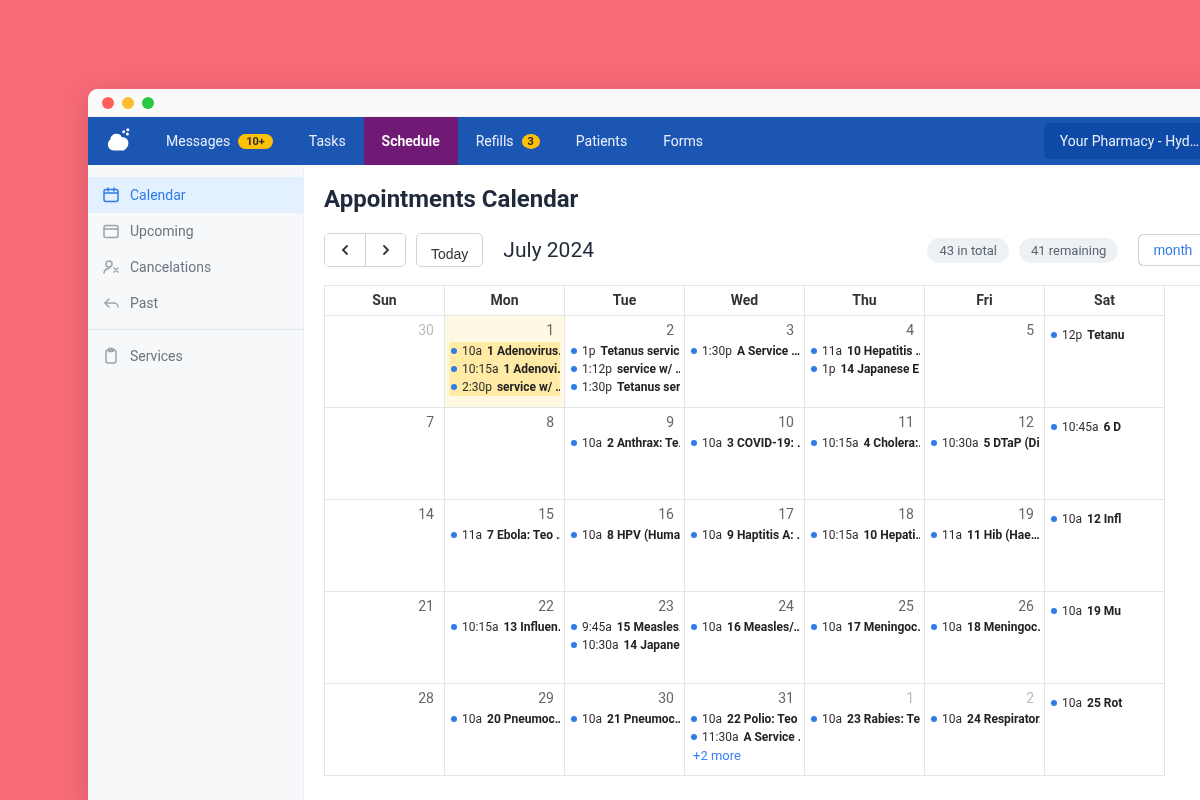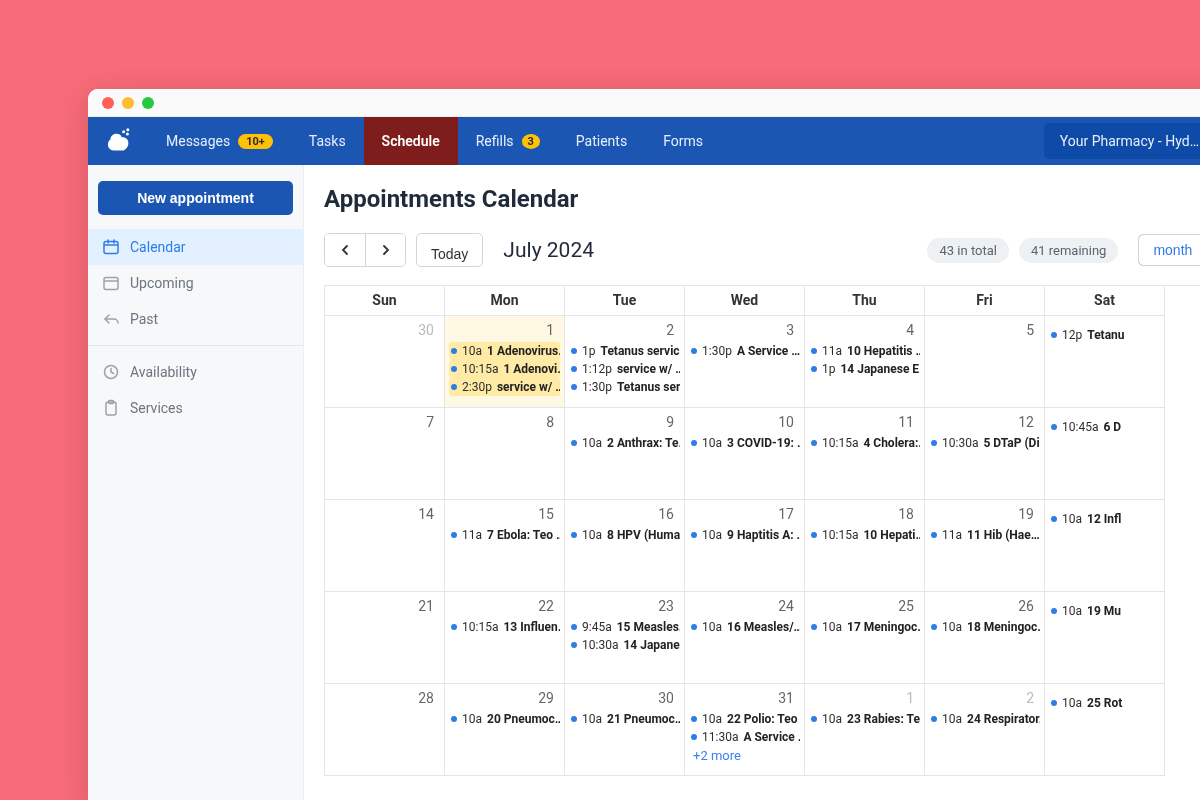--- a/index.html
+++ b/index.html
@@ -54,21 +54,21 @@
   .logo svg { width: 30px; height: 30px; }
   .nav-items { display: flex; align-items: stretch; }
   .nav-item {
     display: flex;
     align-items: center;
     padding: 0 18px;
     gap: 8px;
     cursor: pointer;
     color: #e8eefc;
   }
-  .nav-item.active { background: #7f1d1d; color: #fff; font-weight: 600; }
+  .nav-item.active { background: #701a75; color: #fff; font-weight: 600; }
   .badge {
     background: #ffc107;
     color: #2b2b2b;
     font-size: 11px;
     font-weight: 700;
     border-radius: 10px;
     padding: 2px 8px;
     line-height: 1;
   }
   .badge.round { padding: 2px 6px; border-radius: 50%; min-width: 18px; text-align: center; }
@@ -199,21 +199,20 @@
         <svg width="12" height="12" viewBox="0 0 12 12">
             <path d="M2 4 L6 8 L10 4" stroke="#fff" stroke-width="1.6" fill="none" stroke-linecap="round"></path>
           </svg>
       </span>
     </div>
     <div class="nav-divider"></div>
   </div>
 
   <div class="workspace">
     <div class="sidebar">
-      <button class="new-appt">New appointment</button>
 
       <div class="side-item active">
         <span class="icon">
           <svg width="18" height="18" viewBox="0 0 18 18" fill="none">
               <rect x="2" y="3.5" width="14" height="12" rx="2" stroke="#2e7ce6" stroke-width="1.5"></rect>
               <path d="M2 7h14" stroke="#2e7ce6" stroke-width="1.5"></path>
               <path d="M6 2v3M12 2v3" stroke="#2e7ce6" stroke-width="1.5" stroke-linecap="round"></path>
             </svg>
         </span>
         <span>Calendar</span>
@@ -223,38 +222,39 @@
           <svg width="18" height="18" viewBox="0 0 18 18" fill="none">
               <rect x="2" y="3.5" width="14" height="12" rx="2" stroke="#9aa2ab" stroke-width="1.5"></rect>
               <path d="M2 7h14" stroke="#9aa2ab" stroke-width="1.5"></path>
             </svg>
         </span>
         <span>Upcoming</span>
       </div>
       <div class="side-item">
         <span class="icon">
           <svg width="18" height="18" viewBox="0 0 18 18" fill="none">
+              <circle cx="7" cy="6" r="3" stroke="#9aa2ab" stroke-width="1.5"></circle>
+              <path d="M2 15c0-2.5 2.5-4.5 5-4.5" stroke="#9aa2ab" stroke-width="1.5" stroke-linecap="round"></path>
+              <path d="M12 10l4 4M16 10l-4 4" stroke="#9aa2ab" stroke-width="1.5" stroke-linecap="round"></path>
+            </svg>
+        </span>
+        <span>Cancelations</span>
+      </div>
+      <div class="side-item">
+        <span class="icon">
+          <svg width="18" height="18" viewBox="0 0 18 18" fill="none">
               <path d="M7 5 L3 9 L7 13" stroke="#9aa2ab" stroke-width="1.5" fill="none" stroke-linecap="round" stroke-linejoin="round"></path>
               <path d="M3 9 H12 a4 4 0 0 1 4 4" stroke="#9aa2ab" stroke-width="1.5" fill="none" stroke-linecap="round"></path>
             </svg>
         </span>
         <span>Past</span>
       </div>
 
       <div class="side-divider"></div>
 
-      <div class="side-item">
-        <span class="icon">
-          <svg width="18" height="18" viewBox="0 0 18 18" fill="none">
-              <circle cx="9" cy="9" r="6.5" stroke="#9aa2ab" stroke-width="1.5"></circle>
-              <path d="M9 5.5V9l2.5 1.5" stroke="#9aa2ab" stroke-width="1.5" stroke-linecap="round"></path>
-            </svg>
-        </span>
-        <span>Availability</span>
-      </div>
       <div class="side-item">
         <span class="icon">
           <svg width="18" height="18" viewBox="0 0 18 18" fill="none">
               <rect x="4" y="3" width="10" height="13" rx="2" stroke="#9aa2ab" stroke-width="1.5"></rect>
               <rect x="6.5" y="1.5" width="5" height="3" rx="1" stroke="#9aa2ab" stroke-width="1.5"></rect>
             </svg>
         </span>
         <span>Services</span>
       </div>
     </div>

